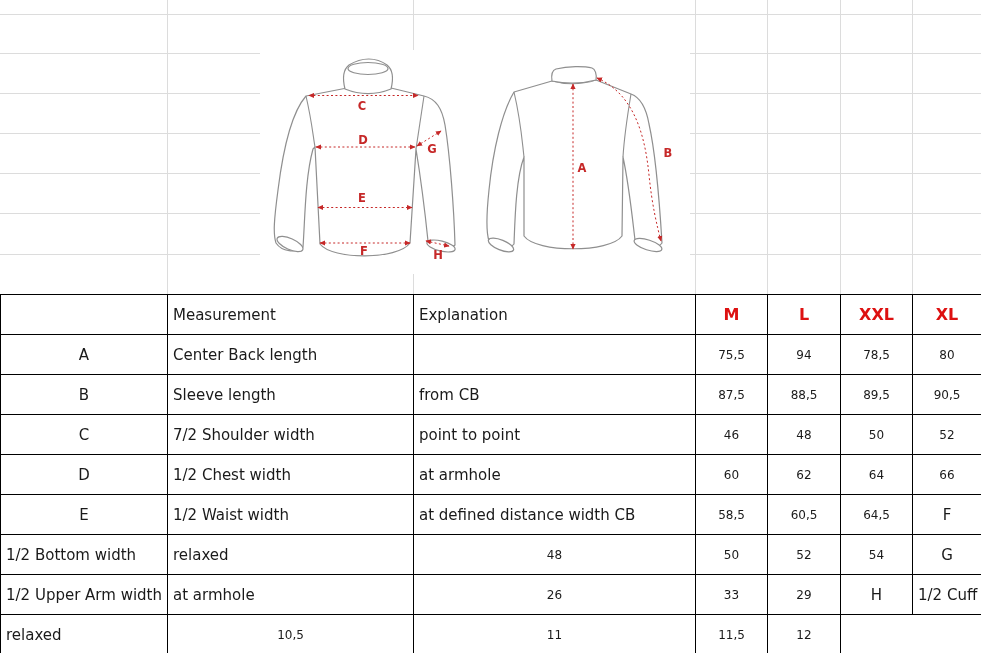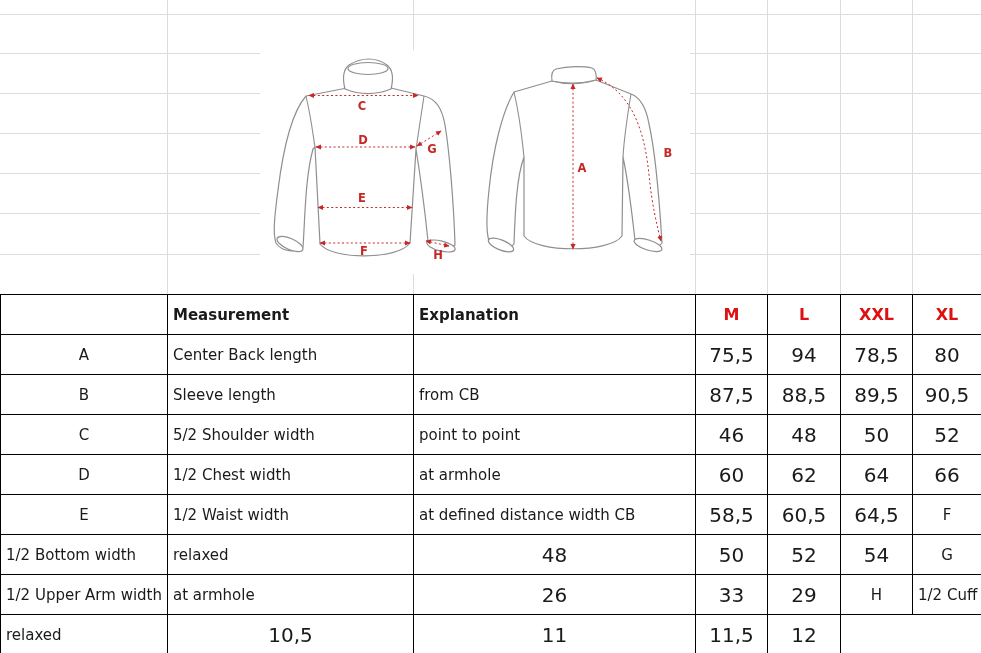--- a/index.html
+++ b/index.html
@@ -24,23 +24,23 @@
     grid-auto-rows:40px;border-top:1.5px solid #000;border-left:1.5px solid #000;
     background:#fff;
   }
   .cell{
     border-right:1.5px solid #000;border-bottom:1.5px solid #000;
     box-sizing:border-box;display:flex;align-items:center;
     font-size:15px;color:#1a1a1a;overflow:hidden;white-space:nowrap;
   }
   .center{justify-content:center;}
   .left{padding-left:5px;}
-  .bold{font-weight:bold;}
+  .bold{font-weight:normal;}
   .size-head{justify-content:center;font-weight:bold;font-size:16px;color:#dd1111;}
-  .num{justify-content:center;font-size:20px;}
+  .num{justify-content:center;font-size:12px;}
 </style>
 </head>
 <body>
 
 <div>
   <div class="gl-h" style="top:14px"></div>
   <div class="gl-h" style="top:53px"></div>
   <div class="gl-h" style="top:93px"></div>
   <div class="gl-h" style="top:133px"></div>
   <div class="gl-h" style="top:173px"></div>
@@ -133,21 +133,21 @@
 
   <div class="cell center">B</div>
   <div class="cell left">Sleeve length</div>
   <div class="cell left">from CB</div>
   <div class="cell num">87,5</div>
   <div class="cell num">88,5</div>
   <div class="cell num">89,5</div>
   <div class="cell num">90,5</div>
 
   <div class="cell center">C</div>
-  <div class="cell left">5/2 Shoulder width</div>
+  <div class="cell left">7/2 Shoulder width</div>
   <div class="cell left">point to point</div>
   <div class="cell num">46</div>
   <div class="cell num">48</div>
   <div class="cell num">50</div>
   <div class="cell num">52</div>
 
   <div class="cell center">D</div>
   <div class="cell left">1/2 Chest width</div>
   <div class="cell left">at armhole</div>
   <div class="cell num">60</div>

